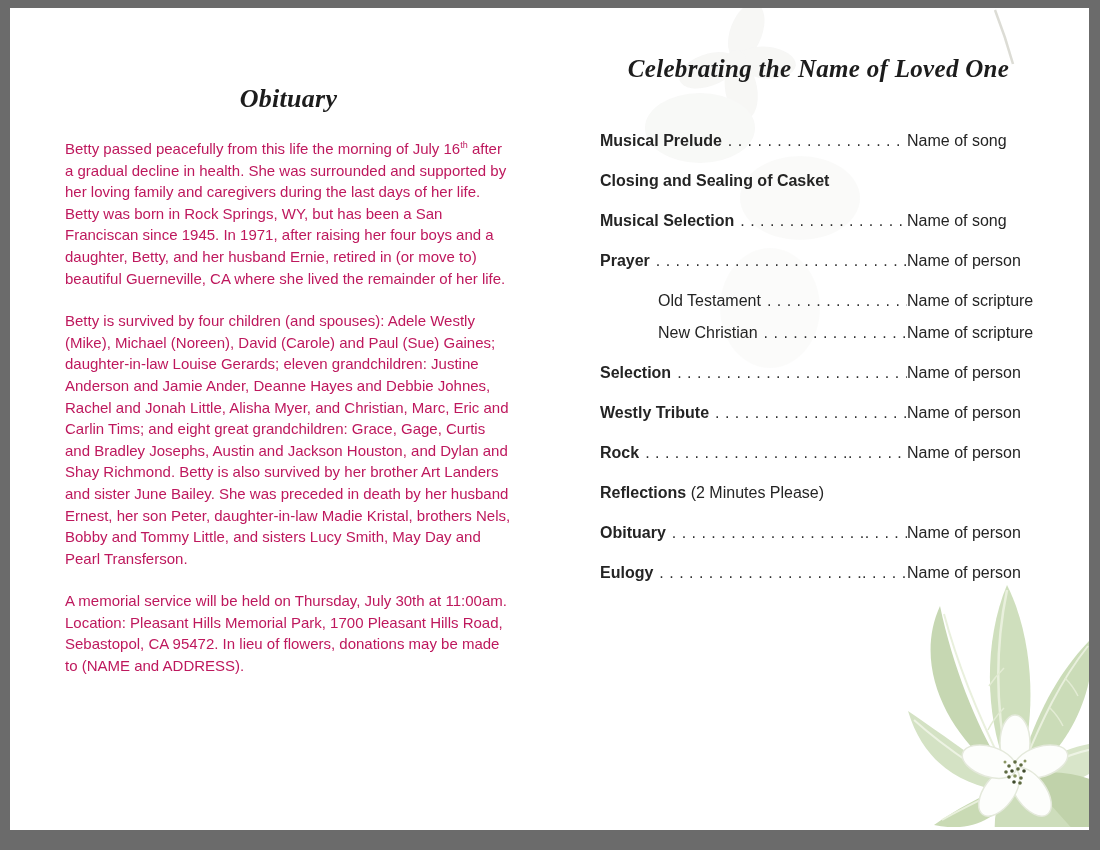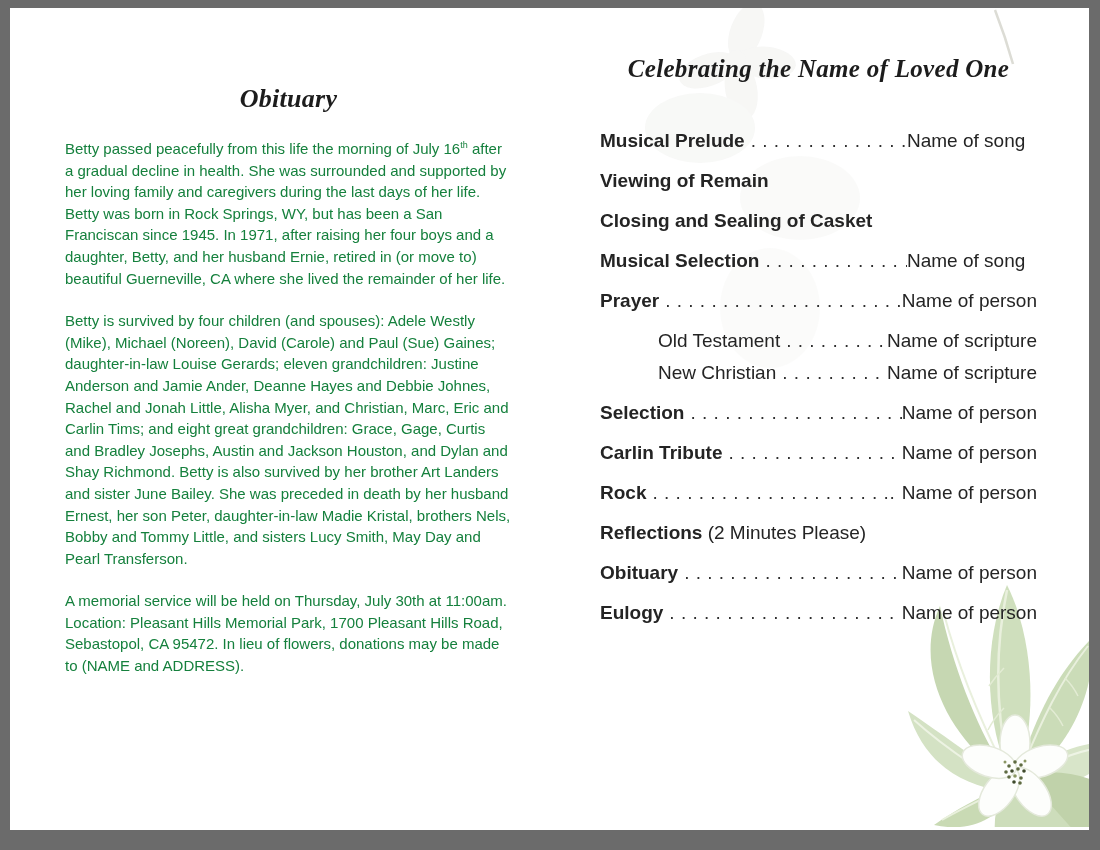--- a/index.html
+++ b/index.html
@@ -17,28 +17,28 @@
   .col-left{left:55px;width:447px;}
   .col-right{left:590px;width:437px;}
   h1.pg-title{
     font-family:"Liberation Serif", serif;
     font-style:italic;font-weight:bold;color:#1c1c1c;
     text-align:center;letter-spacing:.3px;
   }
   .col-left h1.pg-title{margin:76px 0 0;font-size:26px;line-height:30px;}
   .col-right h1.pg-title{margin:46px 0 0;font-size:25px;line-height:30px;}
   .col-left p{
-    margin:0 0 21px;font-size:15px;line-height:21.6px;color:#15803d;
+    margin:0 0 21px;font-size:15px;line-height:21.6px;color:#be185d;
   }
   .col-left p.first{margin-top:24px;}
   .col-left sup{font-size:9px;vertical-align:super;line-height:0;}
   .rows{margin-top:47px;position:relative;}
   .svc-row{
     display:flex;align-items:baseline;line-height:20px;margin-bottom:20px;
-    font-size:19px;color:#242424;
+    font-size:16px;color:#242424;
   }
   .svc-row .lbl{font-weight:bold;white-space:nowrap;}
   .svc-row .note{white-space:pre;font-weight:normal;}
   .svc-row .dots{
     flex:1 1 auto;overflow:hidden;white-space:nowrap;
     padding:0 6px;letter-spacing:.5px;color:#2e2e2e;
   }
   .svc-row .val{flex:0 0 130px;white-space:nowrap;}
   .svc-row.tight{margin-bottom:0;}
   .svc-row.sub{margin-bottom:12px;padding-left:58px;}
@@ -133,25 +133,20 @@
     <h1 class="pg-title">Celebrating the Name of Loved One</h1>
     <div class="rows">
 
       <div class="svc-row">
         <span class="lbl">Musical Prelude</span>
         <span class="dots">. . . . . . . . . .  . . . . . . . . . . . . . . .</span>
         <span class="val">Name of song</span>
       </div>
 
 
-      <div class="svc-row">
-        <span class="lbl">Viewing of Remain</span>
-        <span class="dots"></span>
-        <span class="val"></span>
-      </div>
 
       <div class="svc-row">
         <span class="lbl">Closing and Sealing of Casket</span>
         <span class="dots"></span>
         <span class="val"></span>
       </div>
 
       <div class="svc-row">
         <span class="lbl">Musical Selection</span>
         <span class="dots">. . . . . . . . . . . . . . . . . . . . . . .</span>
@@ -177,21 +172,21 @@
         <span class="val">Name of scripture</span>
       </div>
 
       <div class="svc-row">
         <span class="lbl">Selection</span>
         <span class="dots">. . . . . . . . . . . . . . . . . . . . . . . . . . . .</span>
         <span class="val">Name of person</span>
       </div>
 
       <div class="svc-row">
-        <span class="lbl">Carlin Tribute</span>
+        <span class="lbl">Westly Tribute</span>
         <span class="dots">. . . . . . . . . . . . . .  . . . . . . . .</span>
         <span class="val">Name of person</span>
       </div>
 
       <div class="svc-row">
         <span class="lbl">Rock</span>
         <span class="dots">. . . . . . . . . . . . . . . . . . . . .. . . . . . . . .</span>
         <span class="val">Name of person</span>
       </div>
 

